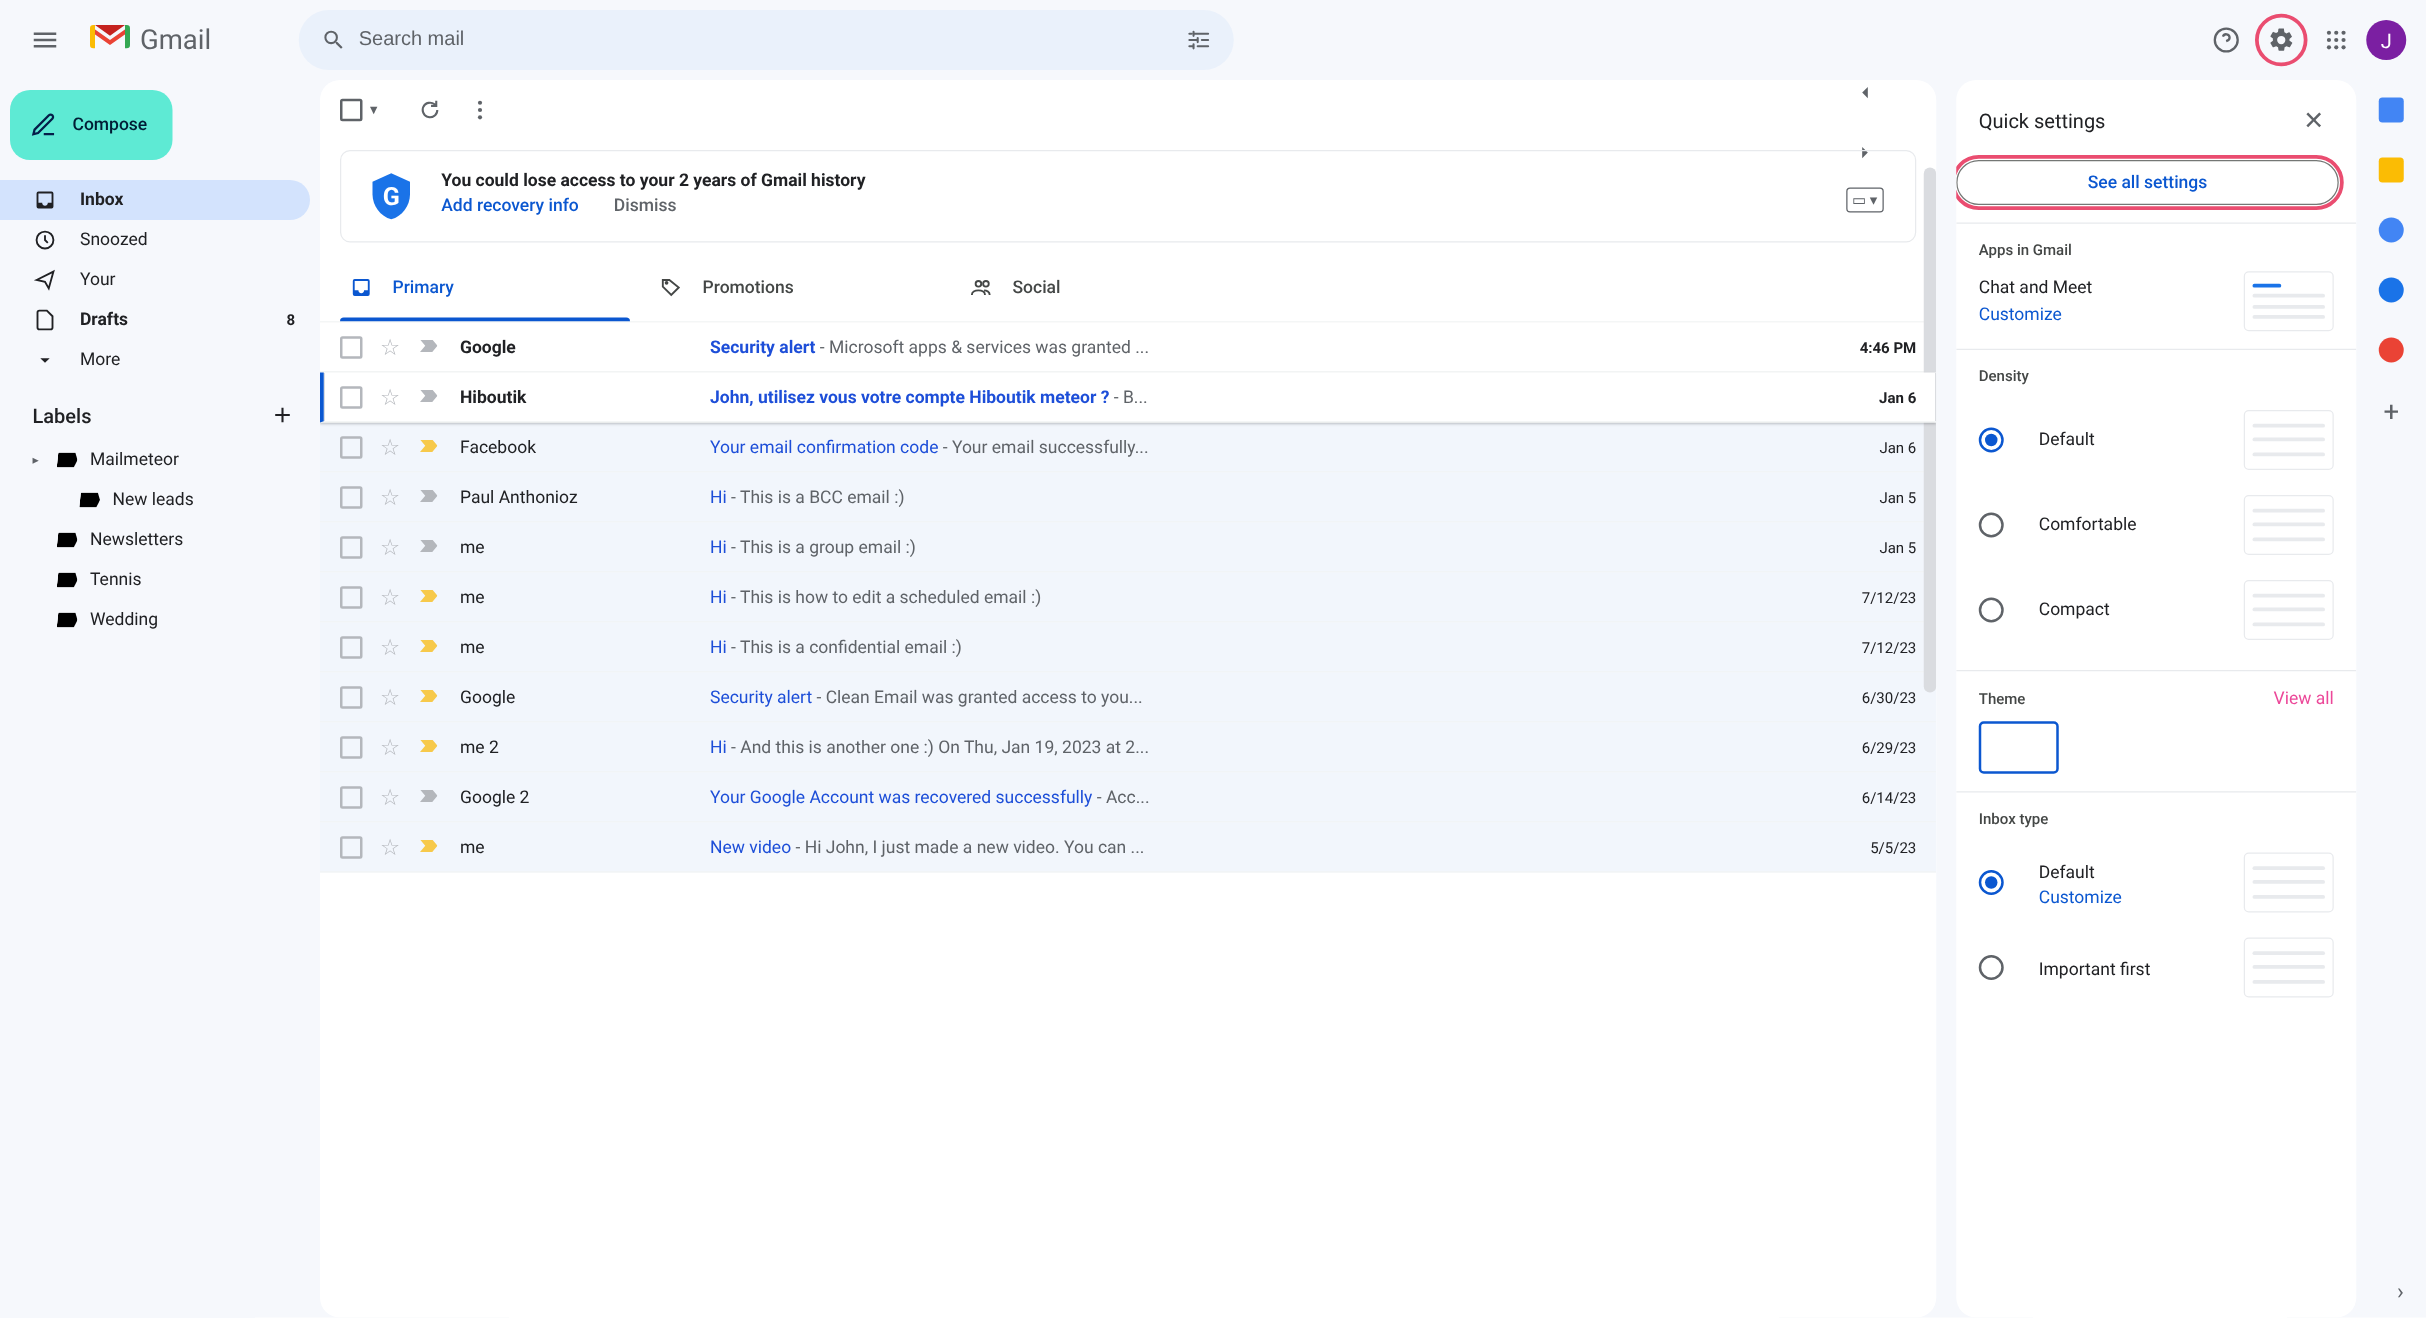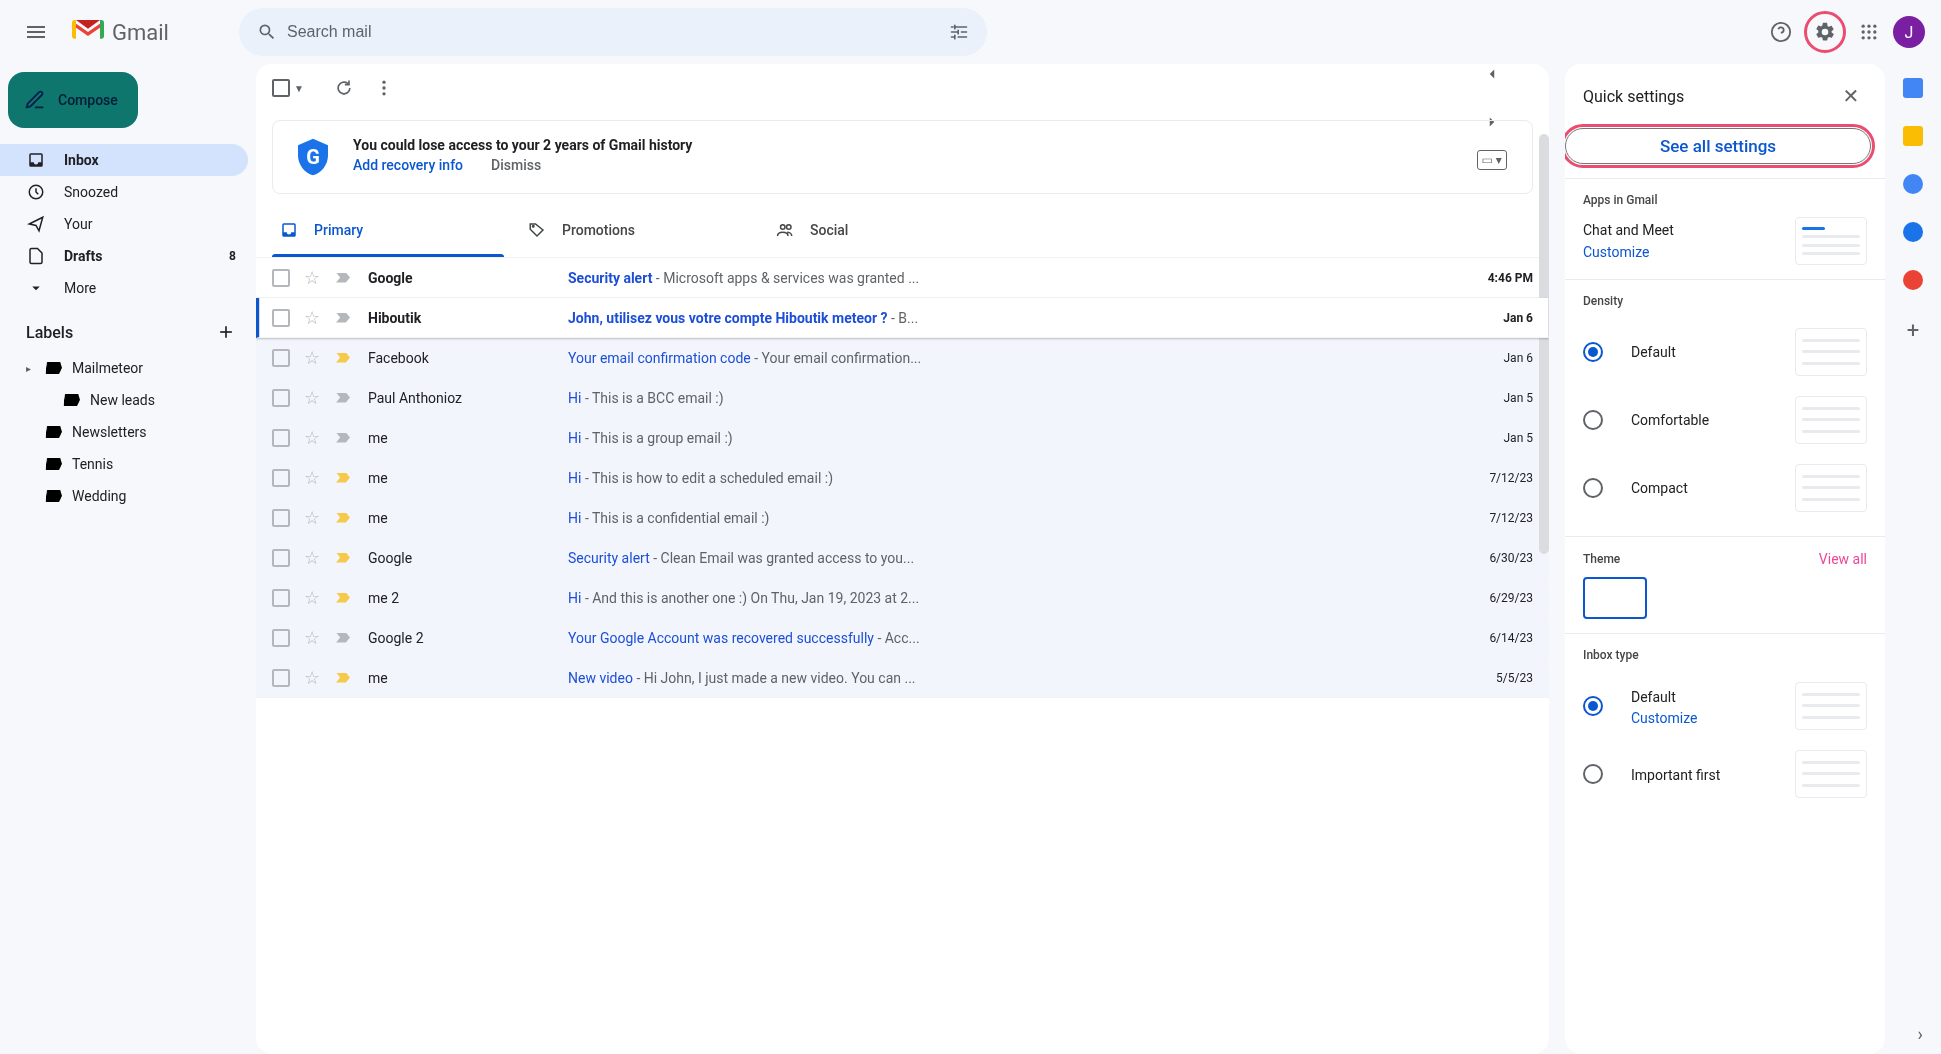--- a/index.html
+++ b/index.html
@@ -13,21 +13,21 @@
 .search-icon { width: 40px; height: 40px; display: flex; align-items: center; justify-content: center; color: #5f6368; }
 .search-input { flex: 1; border: none; background: transparent; font-size: 16px; outline: none; color: #5f6368; }
 .search-input::placeholder { color: #5f6368; }
 .tune-icon { width: 40px; height: 40px; display: flex; align-items: center; justify-content: center; color: #5f6368; }
 .header-right { margin-left: auto; display: flex; align-items: center; gap: 4px; padding-right: 4px; }
 .hdr-btn { width: 40px; height: 40px; border-radius: 50%; display: flex; align-items: center; justify-content: center; color: #5f6368; cursor: pointer; }
 .highlight-red { outline: 3px solid #ea4d70; outline-offset: -2px; }
 .avatar { width: 32px; height: 32px; border-radius: 50%; background: #7b1fa2; color: #fff; display: flex; align-items: center; justify-content: center; font-size: 16px; }
 .main { display: flex; height: calc(100vh - 64px); }
 .sidebar { width: 256px; padding: 8px 0; overflow-y: auto; }
-.compose-btn { margin: 0 8px 16px 8px; height: 56px; border-radius: 16px; background: #0f766e; display: inline-flex; align-items: center; gap: 12px; padding: 0 20px 0 16px; cursor: pointer; box-shadow: none; }
+.compose-btn { margin: 0 8px 16px 8px; height: 56px; border-radius: 16px; background: #5eead4; display: inline-flex; align-items: center; gap: 12px; padding: 0 20px 0 16px; cursor: pointer; box-shadow: none; }
 .compose-btn span.lbl { font-size: 14px; font-weight: 500; color: #001d35; }
 .nav-item { height: 32px; margin: 0 8px 0 0; padding: 0 12px 0 26px; border-radius: 0 16px 16px 0; display: flex; align-items: center; gap: 18px; font-size: 14px; color: #202124; cursor: pointer; }
 .nav-item.active { background: #d3e3fd; font-weight: 700; }
 .nav-item .count { margin-left: auto; font-size: 12px; }
 .nav-icon { width: 20px; height: 20px; display: flex; align-items: center; justify-content: center; color: #202124; }
 .labels-hdr { display: flex; align-items: center; justify-content: space-between; padding: 16px 18px 8px 26px; font-size: 16px; font-weight: 500; }
 .labels-hdr .plus { width: 24px; height: 24px; display: flex; align-items: center; justify-content: center; cursor: pointer; }
 .label-item { height: 32px; padding: 0 12px 0 26px; display: flex; align-items: center; gap: 10px; font-size: 14px; cursor: pointer; border-radius: 0 16px 16px 0; margin-right: 8px; }
 .label-item .arrow { width: 10px; font-size: 10px; color: #5f6368; visibility: hidden; }
 .label-item.has-children .arrow { visibility: visible; }
@@ -67,21 +67,21 @@
 .sender { width: 200px; flex-shrink: 0; white-space: nowrap; overflow: hidden; text-overflow: ellipsis; }
 .subj-wrap { flex: 1; white-space: nowrap; overflow: hidden; text-overflow: ellipsis; color: #5f6368; }
 .subj { color: #1d4ed8; }
 .snippet { color: #5f6368; }
 .date { width: 72px; text-align: right; font-size: 12px; font-weight: 700; flex-shrink: 0; margin-left: 12px; }
 .mail-row:not(.unread) .date { font-weight: 400; }
 .quick-panel { width: 320px; background: #fff; border-radius: 16px; padding: 16px 0; overflow-y: auto; }
 .qp-hdr { display: flex; align-items: center; justify-content: space-between; padding: 0 18px 8px 18px; }
 .qp-title { font-size: 16px; font-weight: 400; }
 .qp-close { width: 32px; height: 32px; display: flex; align-items: center; justify-content: center; cursor: pointer; font-size: 20px; color: #5f6368; }
-.see-all { margin: 8px 14px 14px 0; height: 36px; border: 1px solid #747775; border-radius: 18px; display: flex; align-items: center; justify-content: center; color: #0b57d0; font-size: 17px; font-weight: 500; cursor: pointer; outline: 3px solid #ea4d70; outline-offset: 1px; }
+.see-all { margin: 8px 14px 14px 0; height: 36px; border: 1px solid #747775; border-radius: 18px; display: flex; align-items: center; justify-content: center; color: #0b57d0; font-size: 14px; font-weight: 500; cursor: pointer; outline: 3px solid #ea4d70; outline-offset: 1px; }
 .qp-divider { border-top: 1px solid #e8eaed; }
 .qp-section { padding: 14px 18px; }
 .qp-section-title { font-size: 12px; font-weight: 500; color: #444746; margin-bottom: 10px; text-transform: none; }
 .chat-meet { display: flex; justify-content: space-between; align-items: center; }
 .chat-txt .ttl { font-size: 14px; margin-bottom: 6px; }
 .chat-txt .cust { color: #0b57d0; font-size: 14px; cursor: pointer; }
 .density-prev { width: 72px; height: 48px; border: 1px solid #e8eaed; border-radius: 4px; padding: 6px; display: flex; flex-direction: column; justify-content: space-around; }
 .density-prev .line { height: 3px; background: #e8eaed; border-radius: 2px; }
 .radio-row { display: flex; align-items: center; justify-content: space-between; padding: 10px 0; }
 .radio-left { display: flex; align-items: center; gap: 28px; }
@@ -343,21 +343,21 @@
             <div class="row-imp"><span class="imp-marker"></span></div>
             <div class="sender">Hiboutik</div>
             <div class="subj-wrap"><span class="subj">John, utilisez vous votre compte Hiboutik meteor ?</span><span class="snippet"> - B...</span></div>
             <div class="date">Jan 6</div>
           </div>
           <div class="mail-row">
             <div class="row-chk"></div>
             <div class="row-star">☆</div>
             <div class="row-imp"><span class="imp-marker gold"></span></div>
             <div class="sender">Facebook</div>
-            <div class="subj-wrap"><span class="subj">Your email confirmation code</span><span class="snippet"> - Your email confirmation...</span></div>
+            <div class="subj-wrap"><span class="subj">Your email confirmation code</span><span class="snippet"> - Your email successfully...</span></div>
             <div class="date">Jan 6</div>
           </div>
           <div class="mail-row">
             <div class="row-chk"></div>
             <div class="row-star">☆</div>
             <div class="row-imp"><span class="imp-marker"></span></div>
             <div class="sender">Paul Anthonioz</div>
             <div class="subj-wrap"><span class="subj">Hi</span><span class="snippet"> - This is a BCC email :)</span></div>
             <div class="date">Jan 5</div>
           </div>

